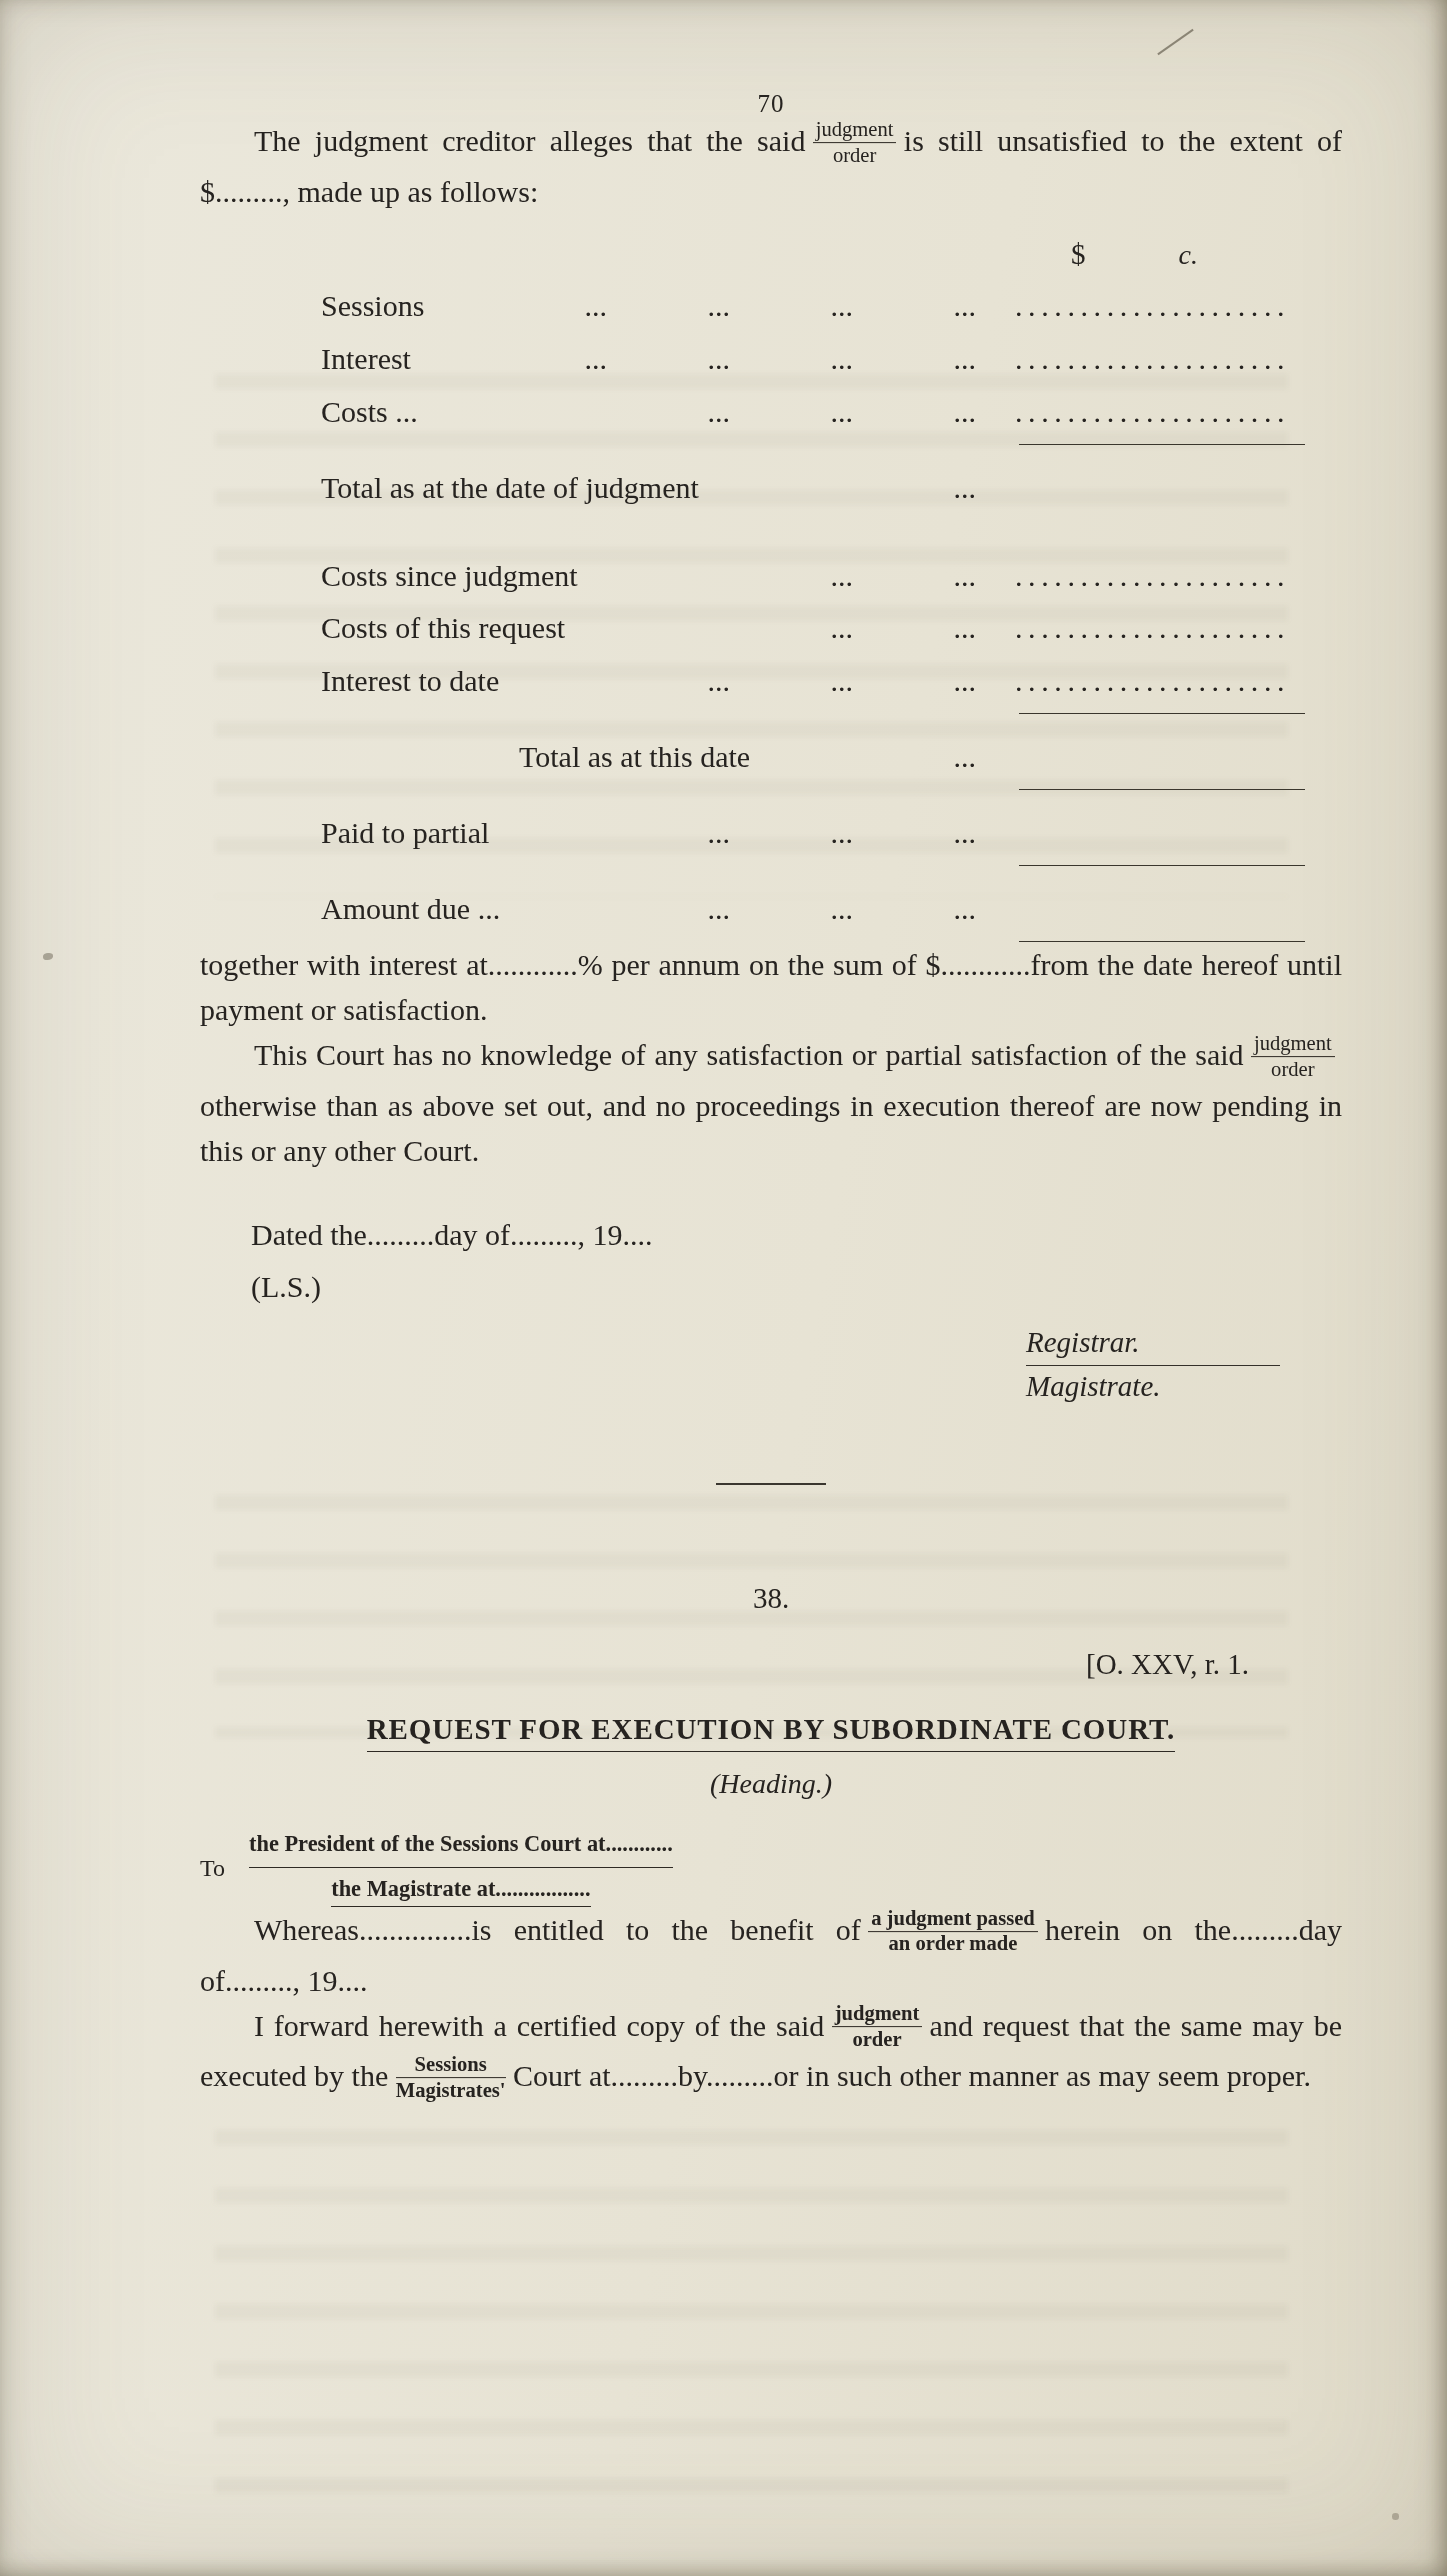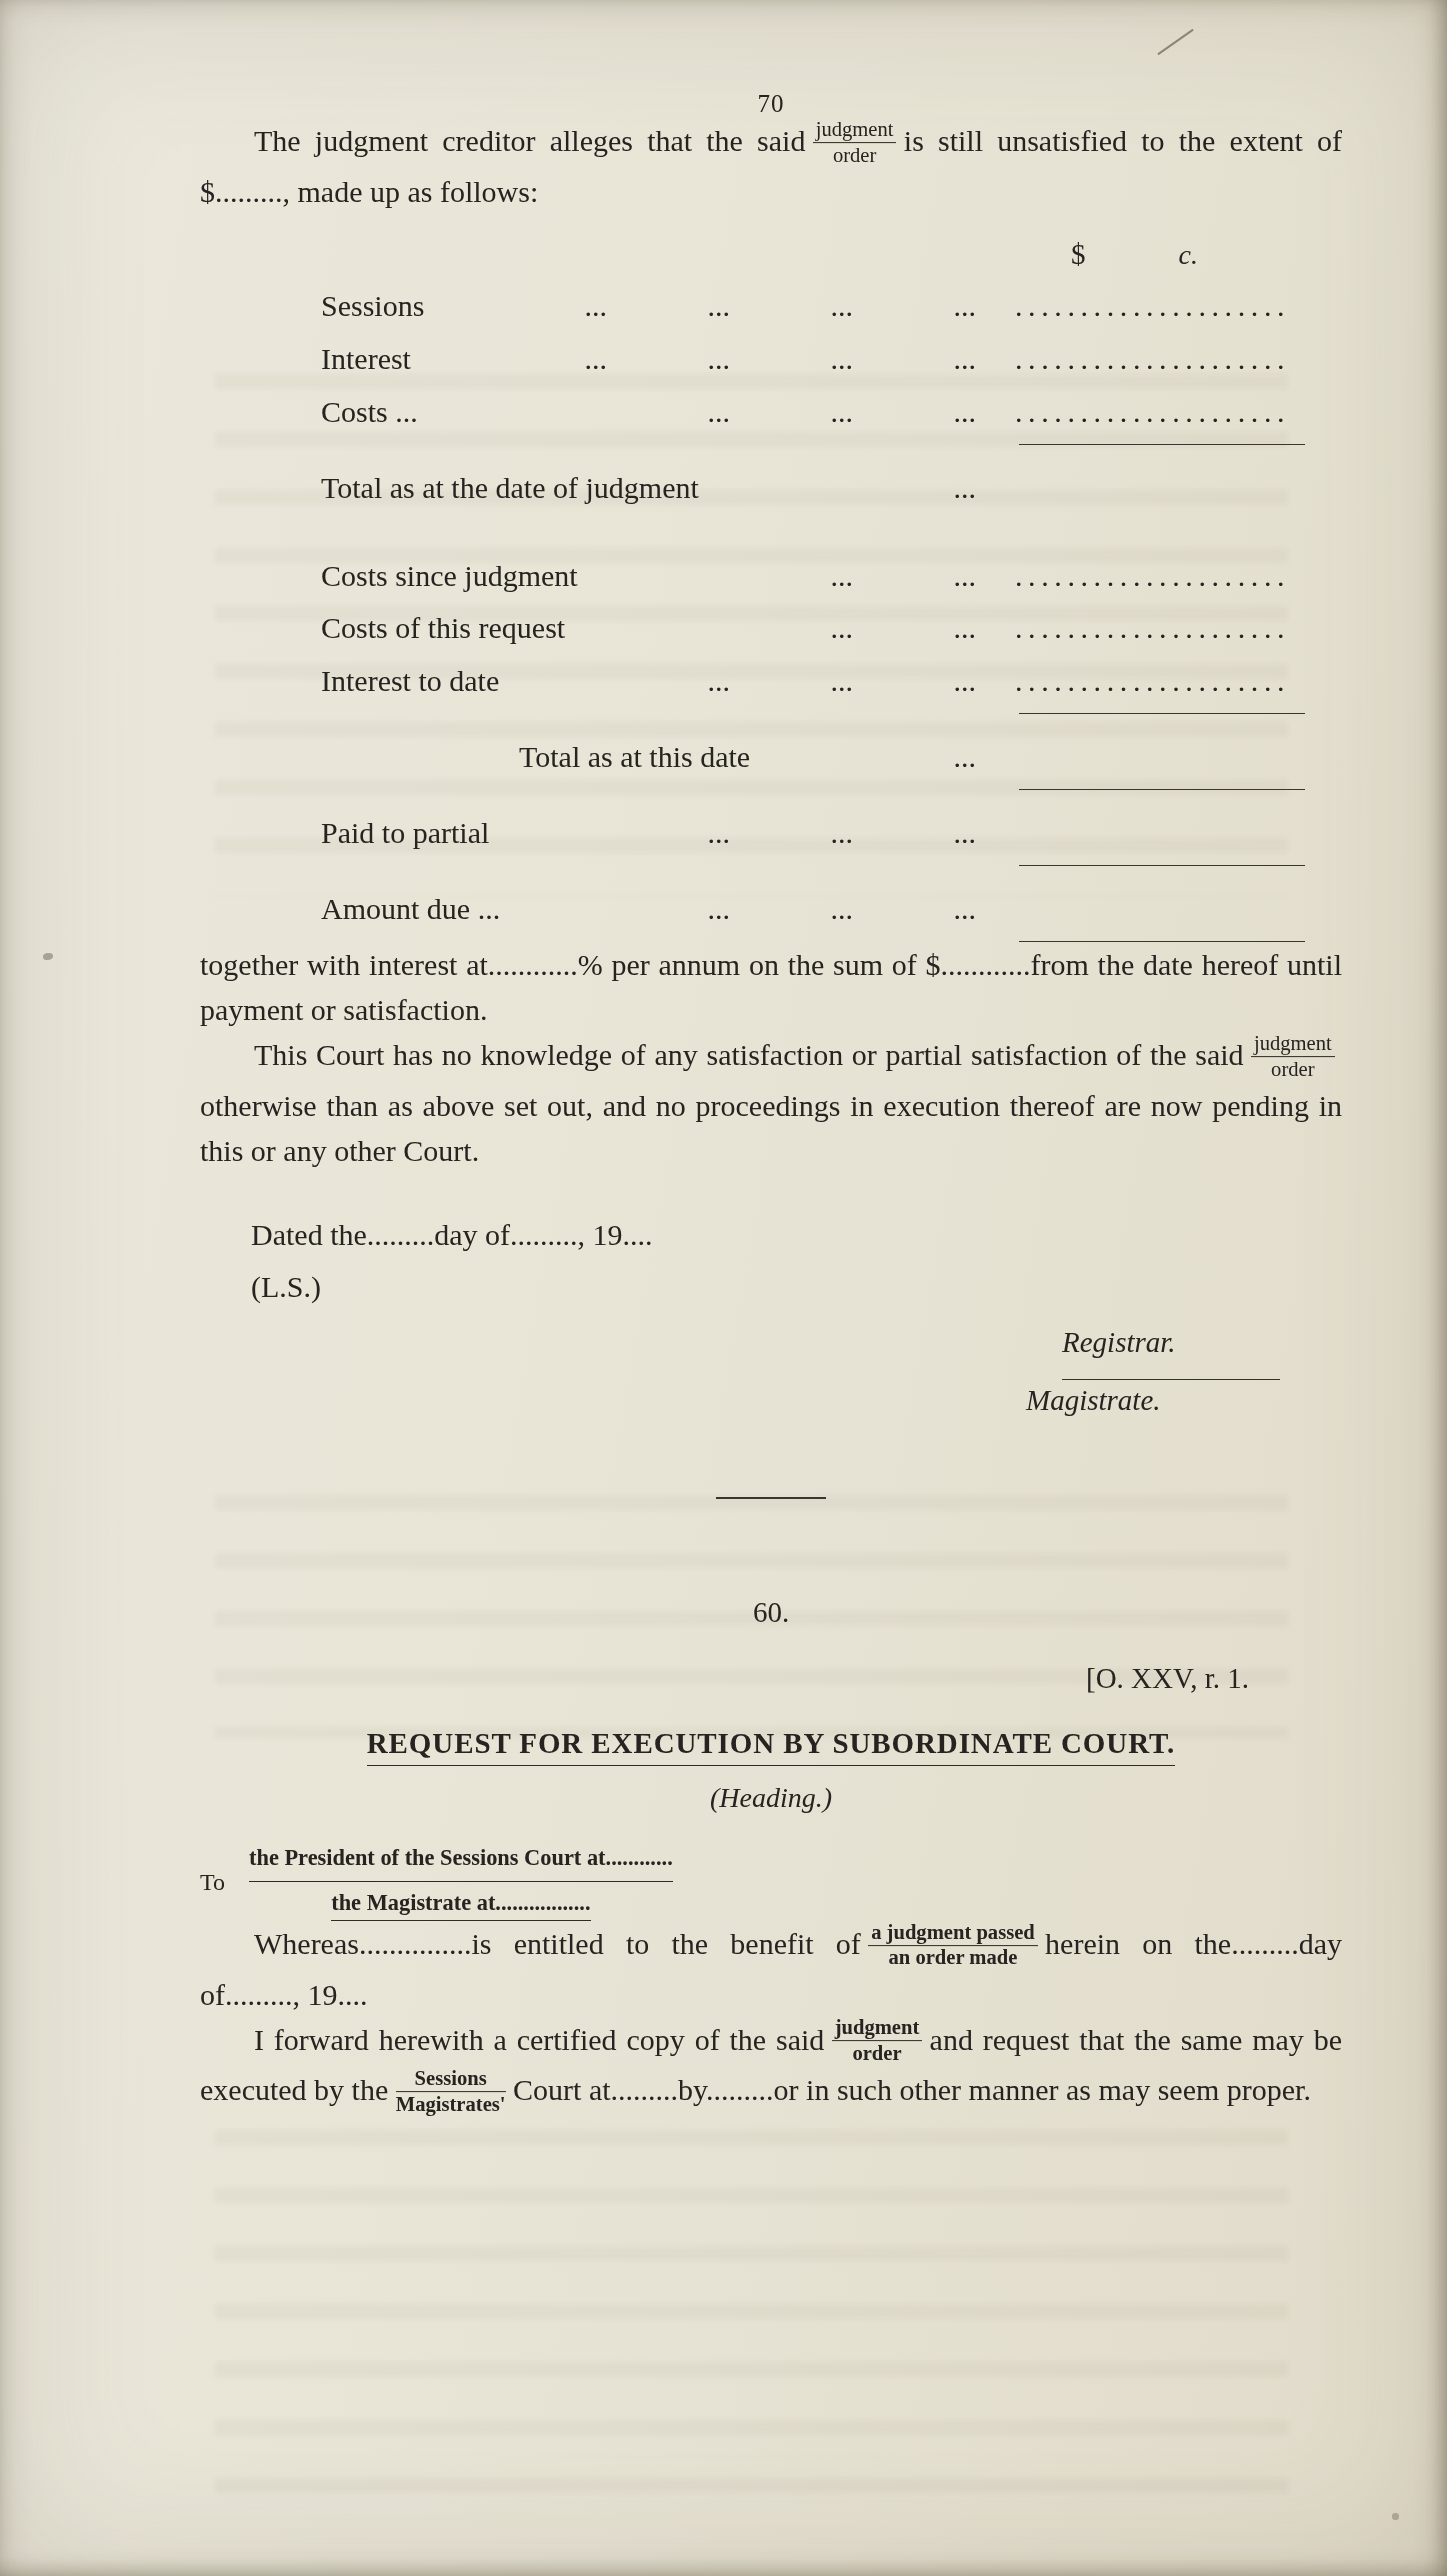--- a/index.html
+++ b/index.html
@@ -59,21 +59,21 @@
   .indent2 .lbl{padding-left:198px;}
   .sumline{border-top:1.9px solid #3a362d;width:286px;margin:15px 0 0 auto;height:0;}
 
   .interest{margin-top:47px;}
   .noknow{margin-top:39px;}
   .line{margin:0;line-height:1.5;text-align:left;}
   .dated{margin-top:39px;padding-left:51px;}
   .seal{margin-top:7.5px;padding-left:51px;}
 
   .sig{margin:17px 62px 0 auto;width:254px;font-style:italic;font-size:29px;}
-  .sig-top{border-bottom:1.9px solid #34302a;padding-bottom:20px;margin-left:36px;}
+  .sig-top{border-bottom:1.9px solid #34302a;padding-bottom:6px;}
   .sig-bottom{padding-top:3.7px;}
 
   .divider{margin:80px auto 0;width:110px;border-top:2.8px solid #3a362f;height:0;}
 
   .formno{text-align:center;margin-top:92px;font-size:29px;}
   .orderref{text-align:right;padding-right:93px;margin-top:22.4px;font-size:29px;}
   .ftitle{text-align:center;margin-top:26px;}
   .ftitle-text{display:inline-block;border-bottom:1.9px solid #2e2a24;
     padding-bottom:5px;font-weight:700;font-size:29px;letter-spacing:0.9px;}
   .hnote{text-align:center;font-style:italic;margin-top:11.2px;font-size:28px;}
@@ -191,21 +191,21 @@
     <p class="line dated">Dated the.........day of........., 19....</p>
     <p class="line seal">(L.S.)</p>
 
     <div class="sig">
       <div class="sig-top">Registrar.</div>
       <div class="sig-bottom">Magistrate.</div>
     </div>
 
     <div class="divider"></div>
 
-    <p class="line formno">60.</p>
+    <p class="line formno">38.</p>
     <p class="line orderref">[O. XXV, r. 1.</p>
 
     <div class="ftitle">
       <span class="ftitle-text">REQUEST FOR EXECUTION BY SUBORDINATE COURT.</span>
     </div>
     <p class="line hnote">(Heading.)</p>
 
     <div class="addr">
       <span class="addr-to">To</span>
       <div class="addr-lines">

